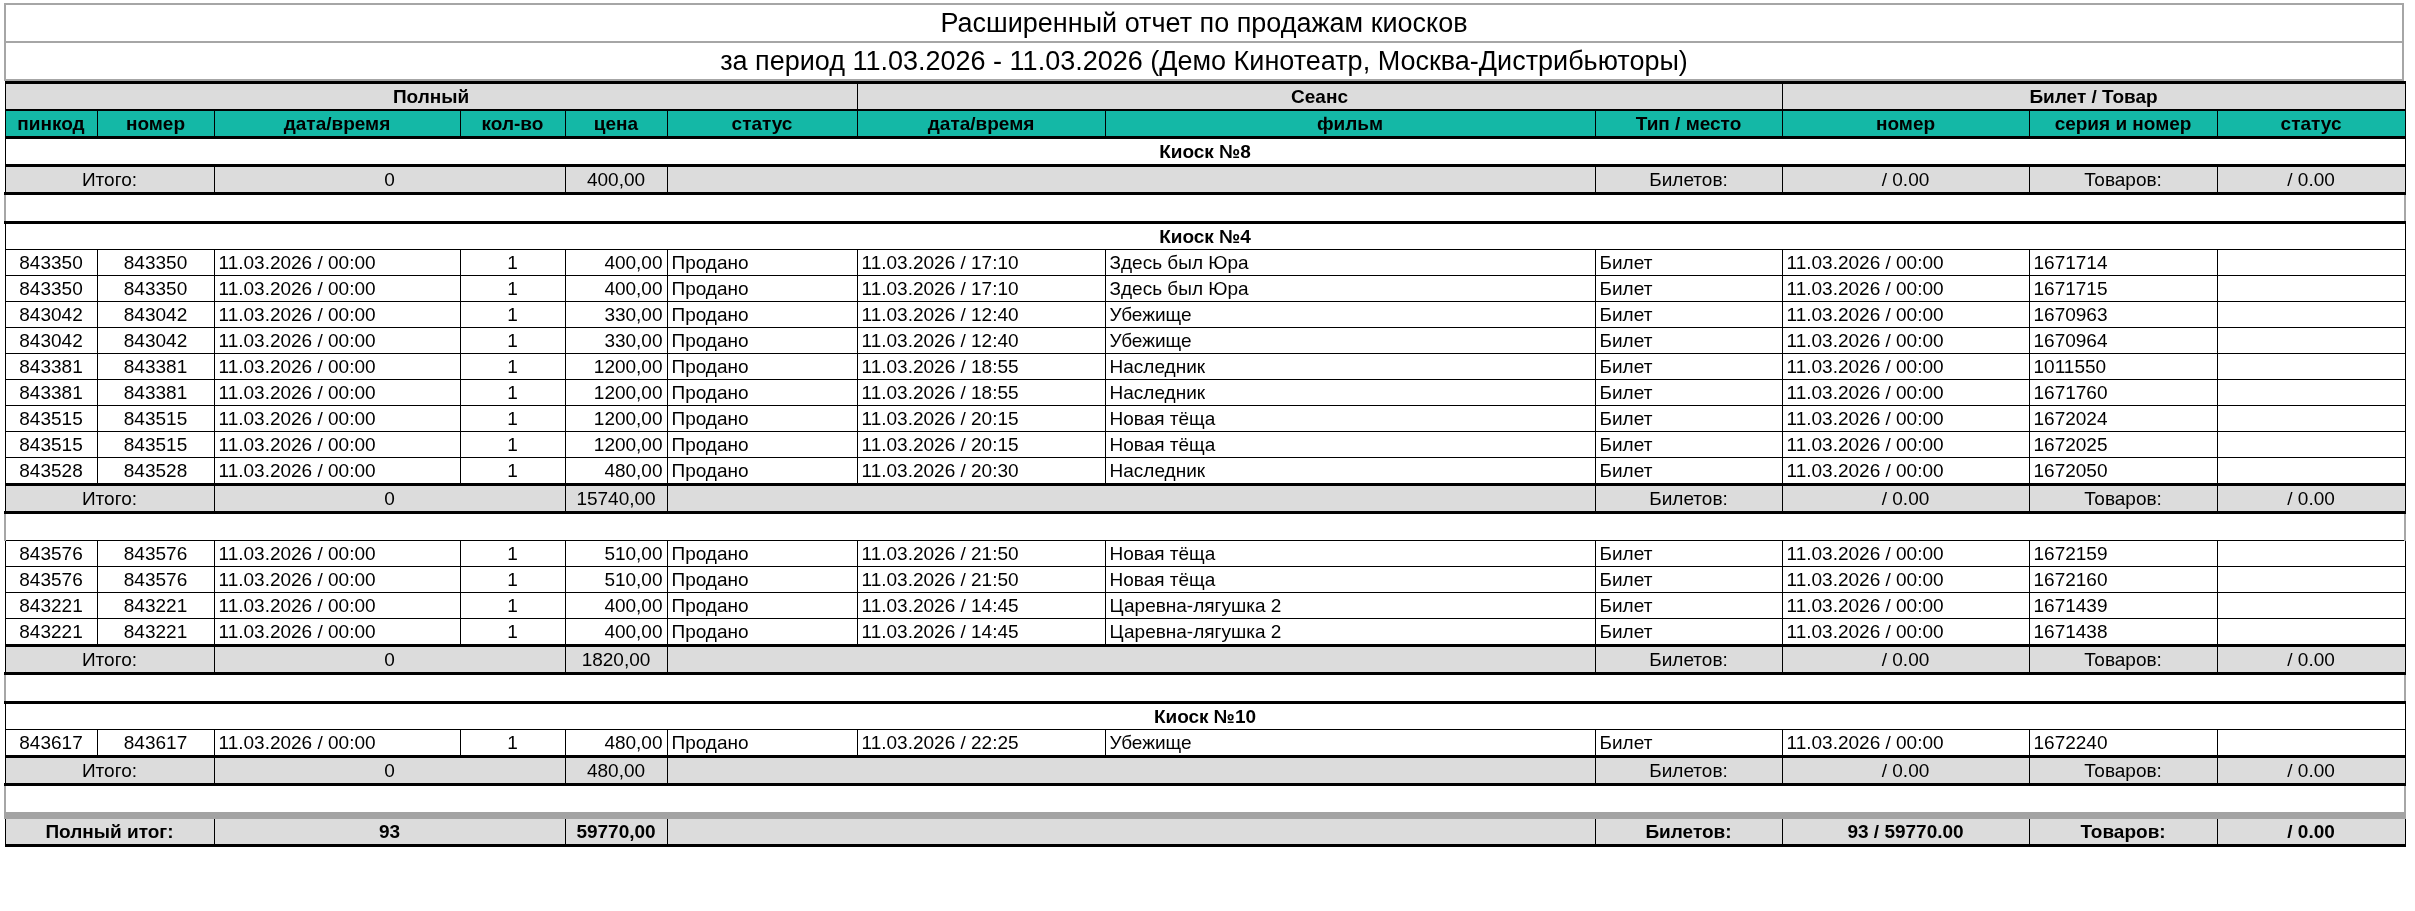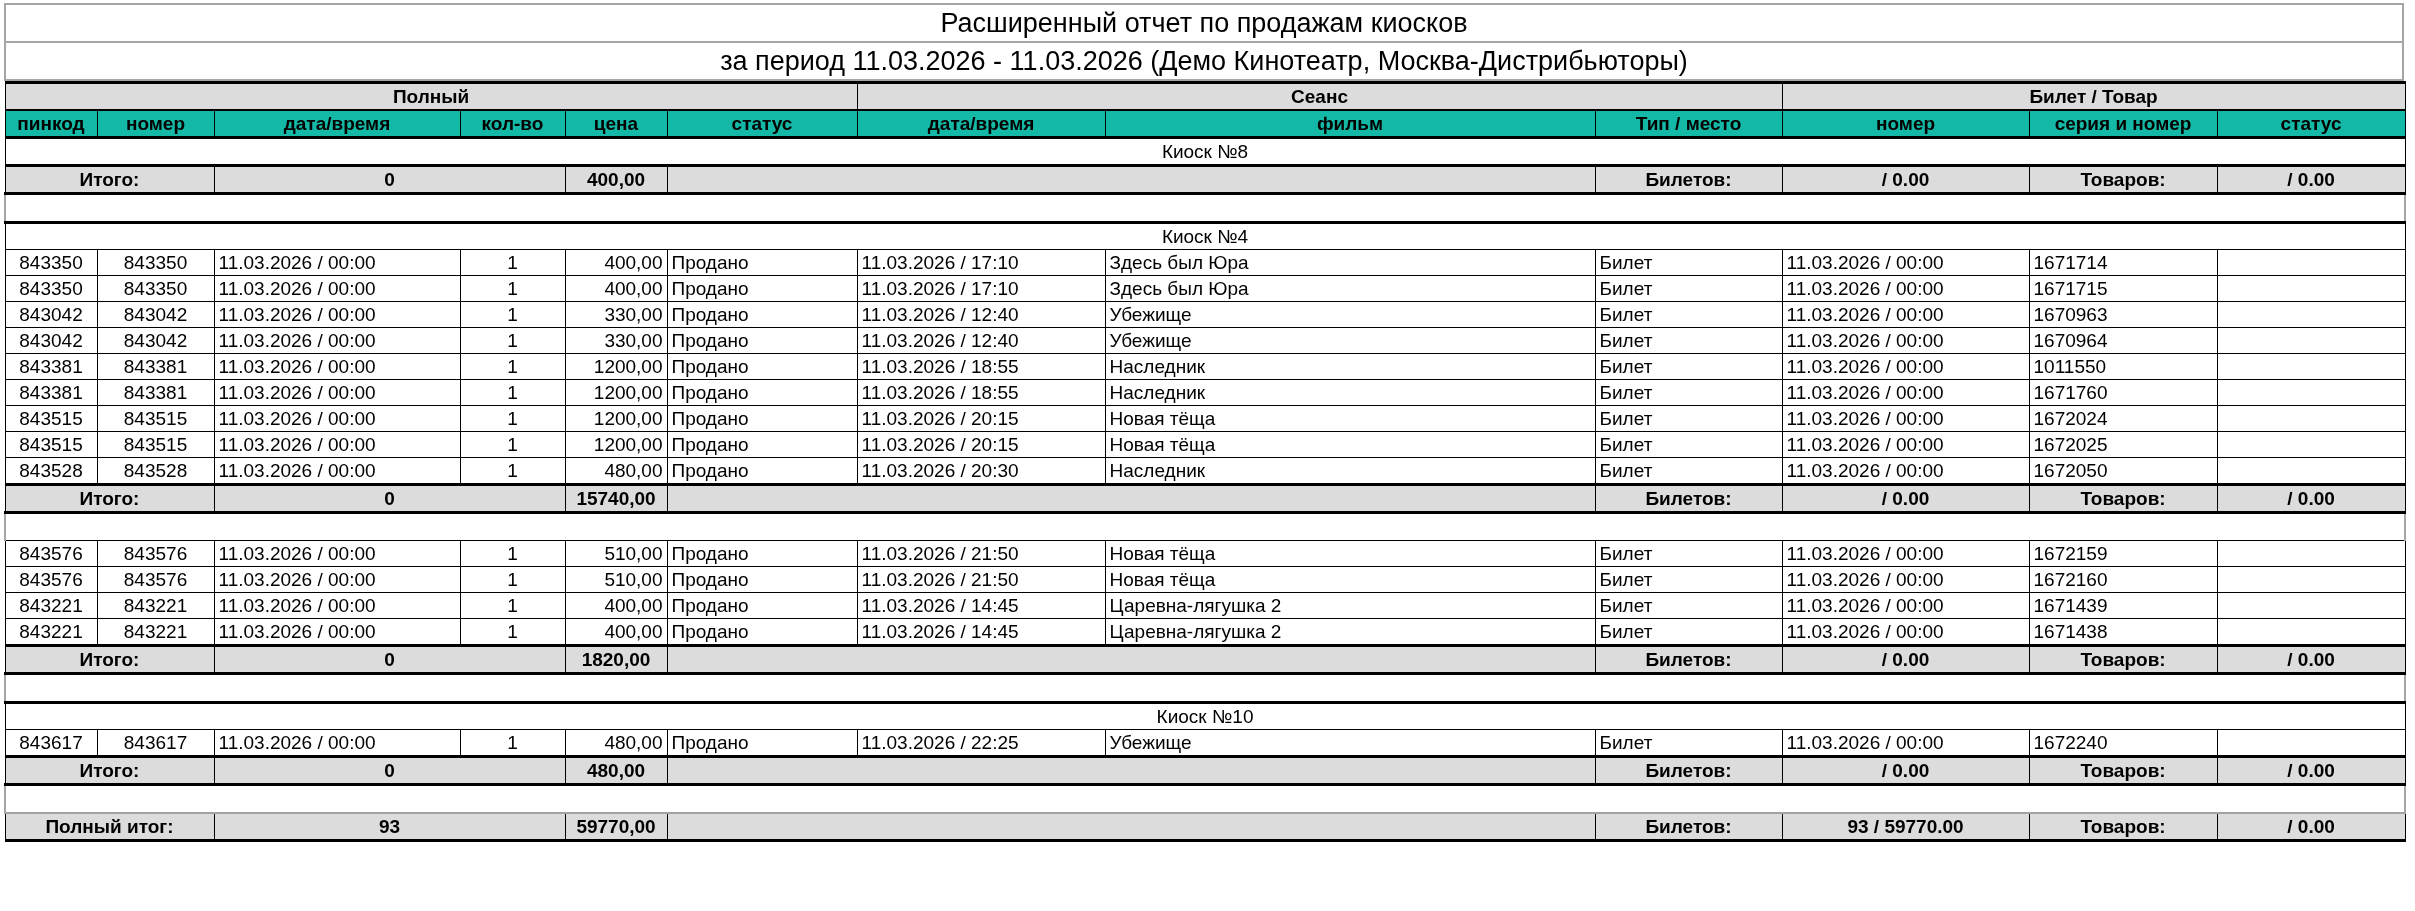--- a/index.html
+++ b/index.html
@@ -5,28 +5,28 @@
   html, body { margin: 0; padding: 0; background: #ffffff; }
   body { width: 2415px; height: 911px; overflow: hidden; font-family: "Liberation Sans", sans-serif; color: #000; }
   .wrap { position: absolute; left: 4px; top: 3px; width: 2400px; }
   .title-box { border: 2px solid #a6a6a6; border-bottom: none; }
   .title-row { height: 36px; line-height: 36px; text-align: center; font-size: 27px; border-bottom: 2px solid #a6a6a6; }
   table { border-collapse: collapse; width: 2400px; table-layout: fixed; }
   td, th { border: 1px solid #000; height: 25px; padding: 0 4px; font-size: 19px; white-space: nowrap; overflow: hidden; line-height: 25px; }
   th { font-weight: bold; text-align: center; }
   .grp th { background: #dcdcdc; border-top: 3px solid #000; border-bottom: 2px solid #000; }
   .cols th { background: #14b8a6; border-bottom: 3px solid #000; }
-  .kiosk td { text-align: center; font-weight: normal; border-top: 3px solid #000; margin-top: 36px; }
+  .kiosk td { text-align: center; font-weight: bold; border-top: 3px solid #000; margin-top: 36px; }
   .row td { }
   .c { text-align: center; }
   .r { text-align: right; }
   .l { text-align: left; }
-  .total td { background: #dcdcdc; font-weight: bold; text-align: center; border-top: 3px solid #000; border-bottom: 3px solid #000; }
+  .total td { background: #dcdcdc; font-weight: normal; text-align: center; border-top: 3px solid #000; border-bottom: 3px solid #000; }
   .spacer td { border: none; border-left: 2px solid #a6a6a6; border-right: 2px solid #a6a6a6; height: 26px; background: #fff; }
-  .grand td { background: #dcdcdc; font-weight: bold; text-align: center; border-top: 2px solid #a3a3a3; border-bottom: 3px solid #000; }
+  .grand td { background: #dcdcdc; font-weight: bold; text-align: center; border-top: 7px solid #a3a3a3; border-bottom: 3px solid #000; }
 </style>
 </head>
 <body>
 
 <div class="wrap">
   <div class="title-box">
     <div class="title-row">Расширенный отчет по продажам киосков</div>
     <div class="title-row">за период 11.03.2026 - 11.03.2026 (Демо Кинотеатр, Москва-Дистрибьюторы)</div>
   </div>
   <table>

